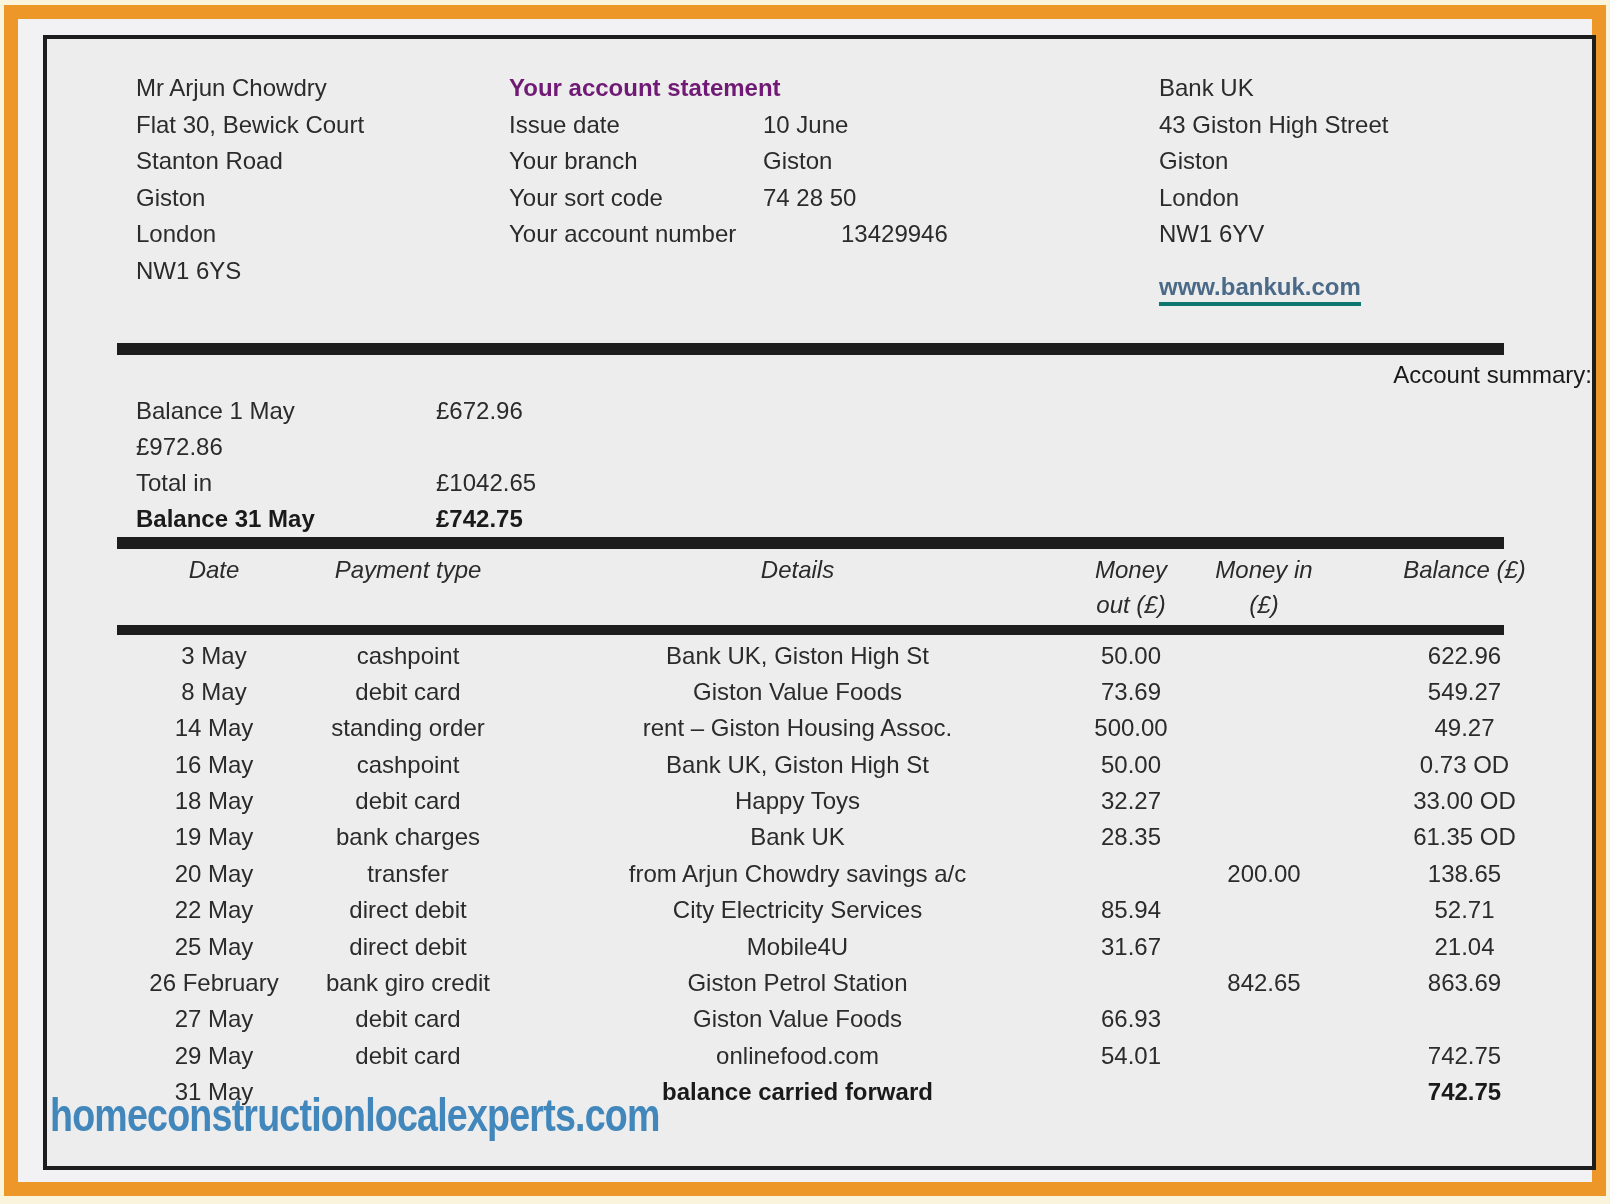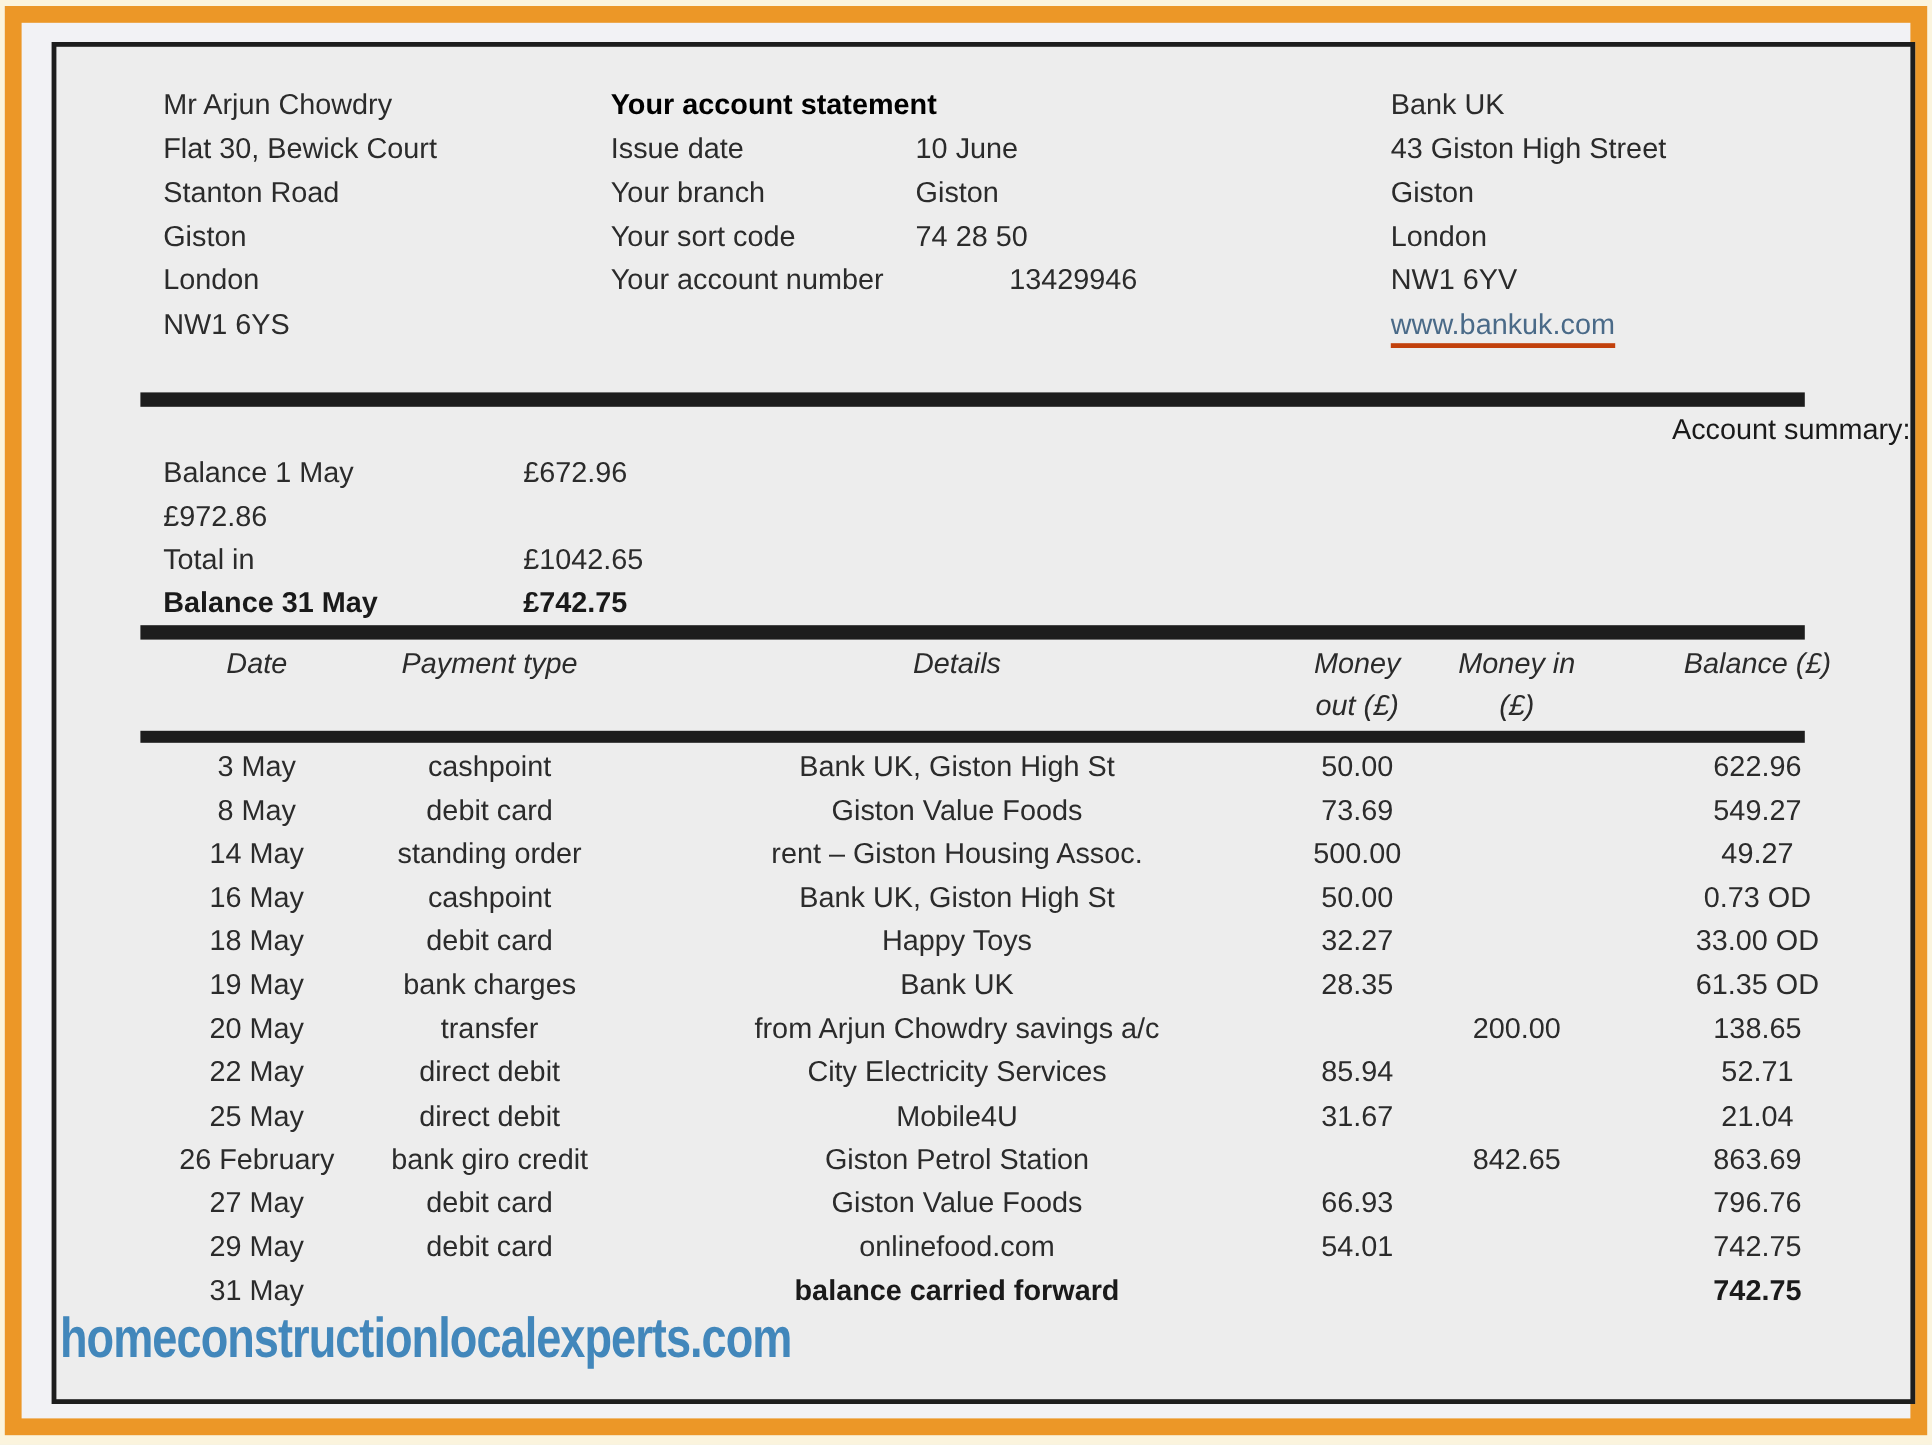--- a/index.html
+++ b/index.html
@@ -20,32 +20,33 @@
     border:4px solid #1d1d1d;
     background:#ededed;
     color:#2b2b2b;
     font-size:24px;
     overflow:hidden;
   }
   
   .top-section{ display:flex; margin:31px 0 0 89px; line-height:36.5px; }
   .customer-address{ width:373px; }
   .statement-meta{ width:650px; }
-  .meta-title{ font-weight:bold; color:#000000; }
+  .meta-title{ font-weight:bold; color:#701a75; }
   .meta-row{ display:flex; }
   .meta-row .label{ width:254px; flex:none; }
   .meta-row.wide .label{ width:332px; }
   .bank-address{ flex:1; }
   .bank-link{
     display:inline-block;
     color:#4a6a88;
     text-decoration:none;
-    border-bottom:4px solid #c2410c;
+    border-bottom:4px solid #0f766e;
     line-height:30px;
-    margin-top:3px;
+    margin-top:19px;
+    font-weight:bold;
   }
   
   .rule{ height:12px; background:#1d1d1d; width:1387px; margin-left:70px; }
   .rule-1{ margin-top:37px; }
   .rule-2{ margin-top:0; }
   .rule-3{ height:10px; margin-top:0; }
   
   .summary{ margin-left:89px; line-height:36px; padding-top:2px; }
   .summary-title{ font-weight:normal; color:#1a1a1a;text-align:right; }
   .summary-row{ display:flex;gap:44px; }
@@ -248,21 +249,20 @@
     <span class="cell out"></span>
     <span class="cell in">842.65</span>
     <span class="cell balance">863.69</span>
   </div>
       <div class="tx-grid tx-row">
     <span class="cell date">27 May</span>
     <span class="cell type">debit card</span>
     <span class="cell details">Giston Value Foods</span>
     <span class="cell out">66.93</span>
     <span class="cell in"></span>
-    <span class="cell balance">796.76</span>
   </div>
       <div class="tx-grid tx-row">
     <span class="cell date">29 May</span>
     <span class="cell type">debit card</span>
     <span class="cell details">onlinefood.com</span>
     <span class="cell out">54.01</span>
     <span class="cell in"></span>
     <span class="cell balance">742.75</span>
   </div>
       <div class="tx-grid tx-row bold">

